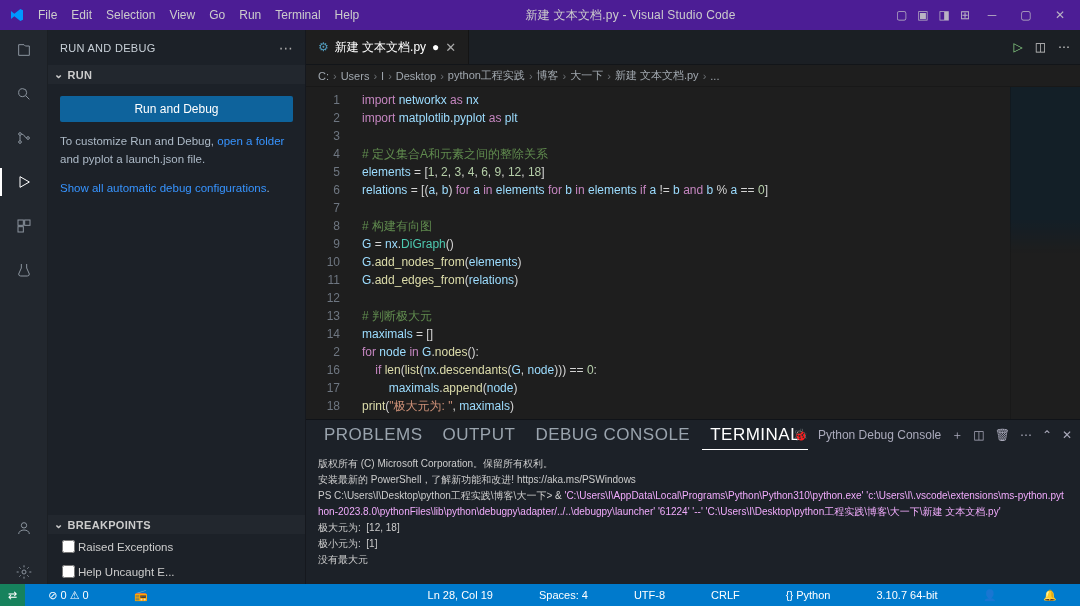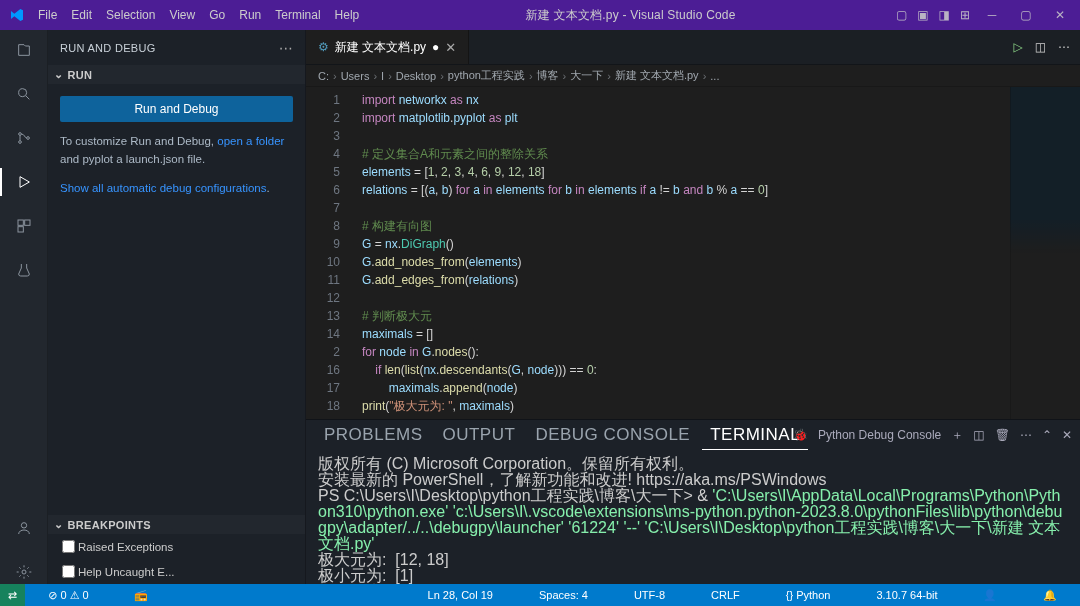--- a/index.html
+++ b/index.html
@@ -73,22 +73,22 @@
 
   .mm{width:70px;background:linear-gradient(#0a2030,#0a2030 40%,transparent 50%);opacity:.5;border-left:1px solid rgba(0,0,0,.3)}
 
   
   .panel{height:165px;background:#1c2128;border-top:1px solid rgba(0,0,0,.4);display:flex;flex-direction:column}
   .panel-tabs{height:30px;display:flex;align-items:center;gap:4px;padding:0 10px;position:relative}
   .ptab{font-size:17px;letter-spacing:.5px;padding:0 8px;color:#9aa4ae;height:100%;display:flex;align-items:center;border-bottom:1px solid transparent}
   .ptab.active{color:#fff;border-bottom:1px solid #fff}
   .ptools{position:absolute;right:8px;display:flex;gap:10px;align-items:center;color:#aab;font-size:12px}
   .ptools .bug{color:#89d185}
-  .terminal{flex:1;padding:6px 12px;font-family:Consolas,"Courier New",monospace;font-size:16px;line-height:16px;color:#ccc;overflow:hidden;white-space:pre-wrap;word-break:break-all}
-  .terminal .cmd{color:#86efac}
+  .terminal{flex:1;padding:6px 12px;font-family:Consolas,"Courier New",monospace;font-size:10px;line-height:16px;color:#ccc;overflow:hidden;white-space:pre-wrap;word-break:break-all}
+  .terminal .cmd{color:#f0abfc}
   .terminal .arr{color:#ccc}
 
   
   .status{height:22px;display:flex;align-items:center;font-size:11px;background:var(--status);color:#fff}
   .status .debug{background:var(--status2);height:100%;display:flex;align-items:center;padding:0 8px;gap:6px}
   .status .grow{flex:1}
   .status .cell{padding:0 23px;display:flex;align-items:center;gap:4px;height:100%}
 
   svg{width:16px;height:16px;fill:none;stroke:currentColor;stroke-width:1.5}
 

